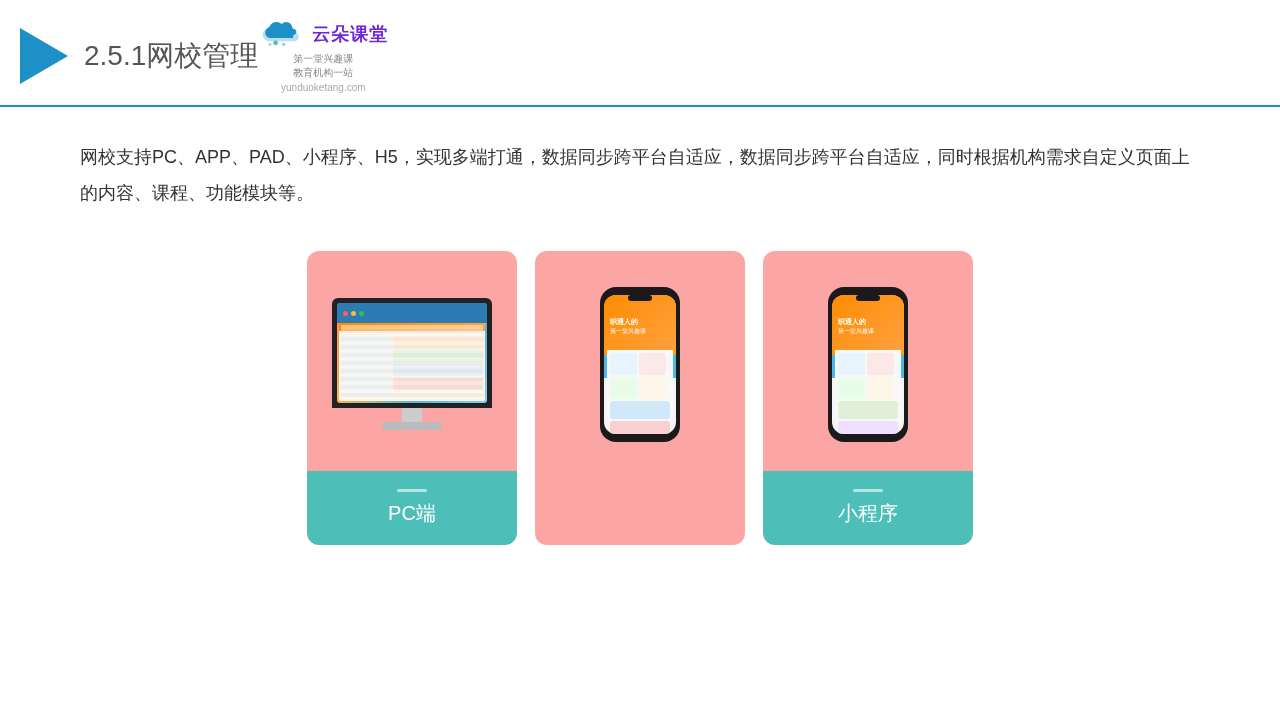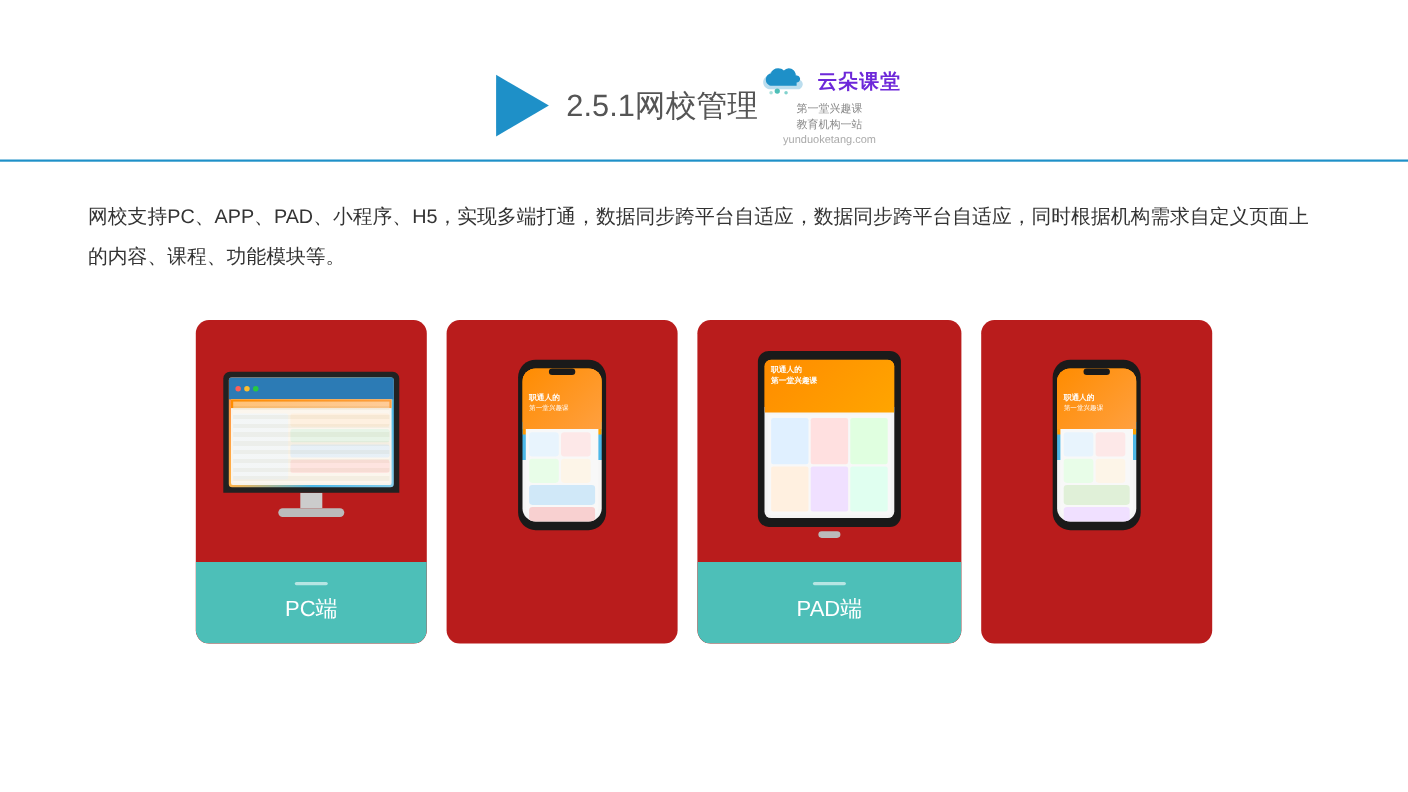--- a/index.html
+++ b/index.html
@@ -9,24 +9,23 @@
       width: 1280px;
       height: 720px;
       overflow: hidden;
       position: relative;
     }
 
     
     .header {
       display: flex;
       align-items: center;
-      justify-content: center;
+      justify-content: flex-start;
       padding: 18px 30px 12px 20px;
       border-bottom: 2px solid #1e90c8;
-      margin-top: 40px;
     }
     .header-left {
       display: flex;
       align-items: center;
       gap: 16px;
     }
     .logo-triangle {
       width: 0;
       height: 0;
       border-top: 28px solid transparent;
@@ -82,21 +81,21 @@
 
     
     .cards-container {
       display: flex;
       gap: 18px;
       padding: 20px 60px 30px 60px;
       justify-content: center;
     }
 
     .card {
-      background: #b91c1c;
+      background: #fca5a5;
       border-radius: 12px;
       width: 210px;
       display: flex;
       flex-direction: column;
       align-items: center;
       overflow: hidden;
       flex-shrink: 0;
     }
 
     .card-image-area {
@@ -371,46 +370,20 @@
               <div class="phone-card-mini"></div>
               <div style="width:100%;height:18px;background:#d0e8f8;border-radius:3px;"></div>
               <div style="width:100%;height:18px;background:#f8d0d0;border-radius:3px;"></div>
             </div>
           </div>
         </div>
       </div>
     </div>
   </div>
 
-  <div class="card" style="width:240px;">
-    <div class="card-image-area">
-      <div class="tablet-mockup">
-        <div class="tablet-frame">
-          <div class="tablet-screen">
-            <div class="tablet-header-bar">
-              <div style="padding:4px 6px;font-size:7px;color:#fff;font-weight:bold;">职通人的<br>第一堂兴趣课</div>
-            </div>
-            <div class="tablet-content-area">
-              <div class="tablet-mini-block"></div>
-              <div class="tablet-mini-block"></div>
-              <div class="tablet-mini-block"></div>
-              <div class="tablet-mini-block"></div>
-              <div class="tablet-mini-block"></div>
-              <div class="tablet-mini-block"></div>
-            </div>
-          </div>
-        </div>
-        <div style="width:20px;height:6px;background:#bbb;border-radius:3px;margin-top:4px;"></div>
-      </div>
-    </div>
-    <div class="card-label">
-      <div class="card-label-bar"></div>
-      <span>PAD端</span>
-    </div>
-  </div>
 
   <div class="card">
     <div class="card-image-area">
       <div class="phone-mockup">
         <div class="phone-frame">
           <div class="phone-notch"></div>
           <div class="phone-screen">
             <div style="position:absolute;top:0;left:0;right:0;height:55px;background:linear-gradient(135deg,#ff8c00,#ffa040);display:flex;flex-direction:column;justify-content:center;padding:4px 6px;">
               <div style="font-size:7px;color:#fff;font-weight:bold;margin-top:8px;">职通人的</div>
               <div style="font-size:6px;color:#fff;">第一堂兴趣课</div>
@@ -420,16 +393,20 @@
               <div class="phone-card-mini"></div>
               <div class="phone-card-mini"></div>
               <div class="phone-card-mini"></div>
               <div style="width:100%;height:18px;background:#e0f0d8;border-radius:3px;"></div>
               <div style="width:100%;height:18px;background:#f0e0ff;border-radius:3px;"></div>
             </div>
           </div>
         </div>
       </div>
     </div>
+    <div class="card-label">
+      <div class="card-label-bar"></div>
+      <span>小程序</span>
+    </div>
   </div>
 
 
 </div>
 
 </body></html>

